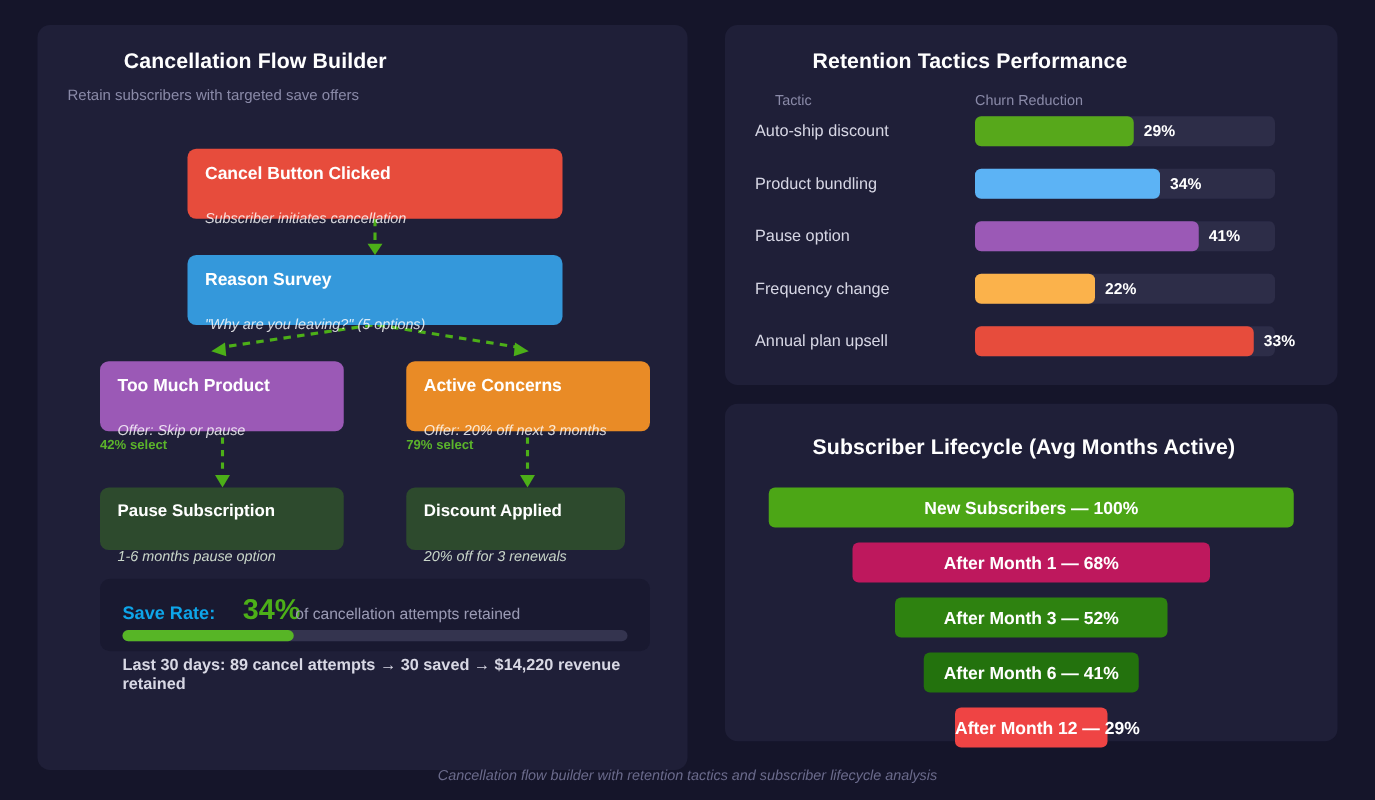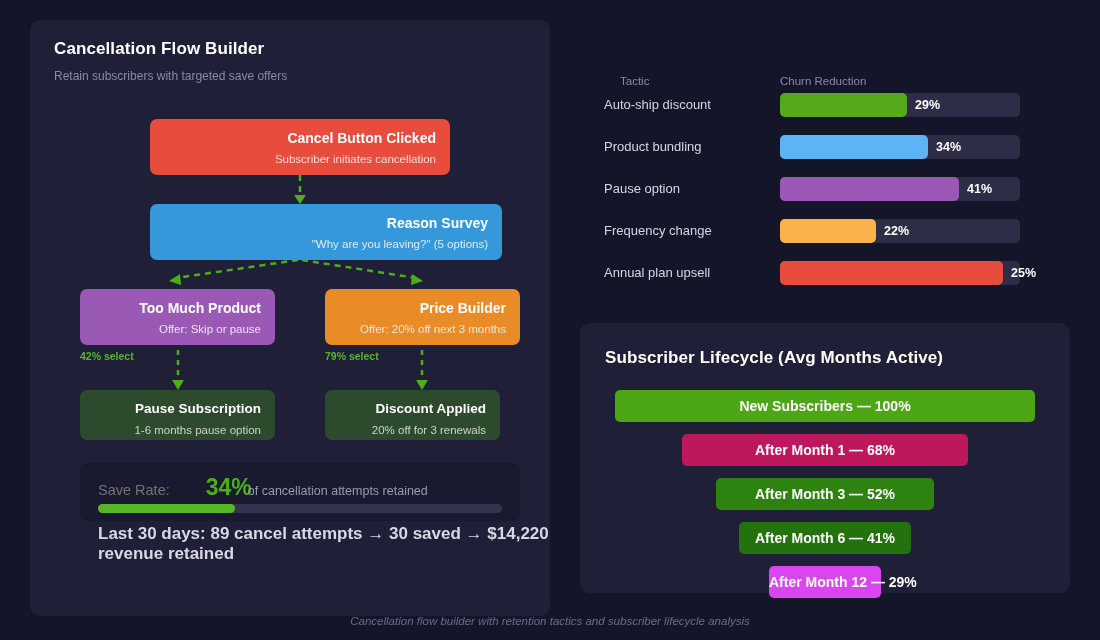--- a/index.html
+++ b/index.html
@@ -27,54 +27,55 @@
   }
   #flow-panel     { left: 30px;  top: 20px;  width: 520px; height: 596px; }
   #tactics-panel  { left: 580px; top: 20px;  width: 490px; height: 288px; }
   #lifecycle-panel{ left: 580px; top: 323px; width: 490px; height: 270px; }
 
   .panel-title {
     color: #ffffff;
     font-size: 17px;
     font-weight: bold;
     letter-spacing: .1px;
+    margin-left: 45px;
   }
   .panel-sub {
     color: #8a8aa8;
     font-size: 12px;
     margin-top: 6px;
   }
 
   #flow-panel .panel-title      { position: absolute; left: 24px; top: 19px; }
   #flow-panel .panel-sub        { position: absolute; left: 24px; top: 43px; }
   #tactics-panel .panel-title   { position: absolute; left: 25px; top: 19px; }
   #lifecycle-panel .panel-title { position: absolute; left: 25px; top: 25px; }
 
   
   .node {
     position: absolute;
     border-radius: 7px;
     padding: 10px 14px 0 14px;
-    text-align: right;
   }
   .node-title {
     font-size: 14px;
     font-weight: bold;
     color: #ffffff;
     line-height: 18px;
   }
   .node-desc {
     font-size: 11.5px;
     color: rgba(255,255,255,.82);
     line-height: 16px;
-    margin-top: 4px;
+    margin-top: 20px;
+    font-style: italic;
   }
 
   #node-cancel   { left: 120px; top: 99px;  width: 300px; height: 56px; background: #e74c3c; }
-  #node-survey   { left: 120px; top: 184px; width: 352px; height: 56px; background: #3498db; }
+  #node-survey   { left: 120px; top: 184px; width: 300px; height: 56px; background: #3498db; }
   #node-toomuch  { left: 50px;  top: 269px; width: 195px; height: 56px; background: #9b59b6; }
   #node-price    { left: 295px; top: 269px; width: 195px; height: 56px; background: #e98b26; }
   #node-pause    { left: 50px;  top: 370px; width: 195px; height: 50px; background: #2d4a2d; }
   #node-discount { left: 295px; top: 370px; width: 175px; height: 50px; background: #2d4a2d; }
 
   #node-pause .node-title, #node-discount .node-title { font-size: 13.5px; }
   #node-pause .node-desc,  #node-discount .node-desc  { color: #c9d6c9; }
 
   
   #flow-edges {
@@ -101,24 +102,24 @@
     background: #191930;
     border-radius: 8px;
   }
   #save-row {
     position: absolute;
     left: 18px; top: 11px;
     display: flex;
     align-items: baseline;
   }
   #save-label {
-    color: #737373;
+    color: #0ea5e9;
     font-size: 14.5px;
-    font-weight: normal;
-    margin-right: 36px;
+    font-weight: bold;
+    margin-right: 22px;
   }
   #save-value {
     color: #4caf18;
     font-size: 23px;
     font-weight: bold;
   }
   #save-note {
     color: #9a9ab4;
     font-size: 12.5px;
     margin-left: -4px;
@@ -132,21 +133,21 @@
   }
   #save-fill {
     height: 9px;
     background: #57b526;
     border-radius: 5px;
   }
   #save-summary {
     position: absolute;
     left: 68px; top: 504px;
     color: #d8d8e4;
-    font-size: 17px;
+    font-size: 13px;
     font-weight: bold;
   }
 
   
   .col-head {
     position: absolute;
     color: #8a8aa8;
     font-size: 11.5px;
   }
   #head-tactic { left: 620px; top: 75px; text-align: center; }
@@ -245,21 +246,21 @@
       <div class="node-title">Reason Survey</div>
       <div class="node-desc">"Why are you leaving?" (5 options)</div>
     </div>
 
     <div class="node" id="node-toomuch" style="background: rgb(155, 89, 182);">
       <div class="node-title">Too Much Product</div>
       <div class="node-desc">Offer: Skip or pause</div>
     </div>
 
     <div class="node" id="node-price" style="background: rgb(233, 139, 38);">
-      <div class="node-title">Price Builder</div>
+      <div class="node-title">Active Concerns</div>
       <div class="node-desc">Offer: 20% off next 3 months</div>
     </div>
 
     <div class="node" id="node-pause" style="background: rgb(45, 74, 45);">
       <div class="node-title">Pause Subscription</div>
       <div class="node-desc">1-6 months pause option</div>
     </div>
 
     <div class="node" id="node-discount" style="background: rgb(45, 74, 45);">
       <div class="node-title">Discount Applied</div>
@@ -276,20 +277,23 @@
         <span id="save-note">of cancellation attempts retained</span>
       </div>
       <div id="save-track">
         <div id="save-fill" style="width: 34%;"></div>
       </div>
     </div>
 
     <div id="save-summary">Last 30 days: 89 cancel attempts → 30 saved → $14,220 revenue retained</div>
   </div>
 
+  <div class="panel" id="tactics-panel">
+    <div class="panel-title">Retention Tactics Performance</div>
+  </div>
   <div class="col-head" id="head-tactic">Tactic</div>
   <div class="col-head" id="head-churn">Churn Reduction</div>
   <div id="tactics-rows">
       <div class="tactic-name" style="top: 93px;">Auto-ship discount</div>
       <div class="tactic-track" style="top: 93px;">
         <div class="tactic-fill" style="width: 127px; background: rgb(87, 168, 27);"></div>
       </div>
       <div class="tactic-pct" style="top: 93px; left: 915px;">29%</div>
       <div class="tactic-name" style="top: 135px;">Product bundling</div>
       <div class="tactic-track" style="top: 135px;">
@@ -303,28 +307,28 @@
       <div class="tactic-pct" style="top: 177px; left: 967px;">41%</div>
       <div class="tactic-name" style="top: 219px;">Frequency change</div>
       <div class="tactic-track" style="top: 219px;">
         <div class="tactic-fill" style="width: 96px; background: rgb(251, 178, 75);"></div>
       </div>
       <div class="tactic-pct" style="top: 219px; left: 884px;">22%</div>
       <div class="tactic-name" style="top: 261px;">Annual plan upsell</div>
       <div class="tactic-track" style="top: 261px;">
         <div class="tactic-fill" style="width: 223px; background: rgb(231, 76, 60);"></div>
       </div>
-      <div class="tactic-pct" style="top: 261px; left: 1011px;">25%</div>
+      <div class="tactic-pct" style="top: 261px; left: 1011px;">33%</div>
     </div>
 
   <div class="panel" id="lifecycle-panel">
     <div class="panel-title">Subscriber Lifecycle (Avg Months Active)</div>
   </div>
   <div id="funnel-rows">
       <div class="funnel-row" style="top: 390px;"><div class="funnel-bar" style="width: 420px; background: rgb(76, 166, 22);">New Subscribers — 100%</div></div>
       <div class="funnel-row" style="top: 434px;"><div class="funnel-bar" style="width: 286px; background: #be185d;">After Month 1 — 68%</div></div>
       <div class="funnel-row" style="top: 478px;"><div class="funnel-bar" style="width: 218px; background: rgb(46, 130, 16);">After Month 3 — 52%</div></div>
       <div class="funnel-row" style="top: 522px;"><div class="funnel-bar" style="width: 172px; background: rgb(35, 114, 13);">After Month 6 — 41%</div></div>
-      <div class="funnel-row" style="top: 566px;"><div class="funnel-bar" style="width: 112px; background: #d946ef;">After Month 12 — 29%</div></div>
+      <div class="funnel-row" style="top: 566px;"><div class="funnel-bar" style="width: 122px; background: #ef4444;">After Month 12 — 29%</div></div>
     </div>
 
   <div id="footer">Cancellation flow builder with retention tactics and subscriber lifecycle analysis</div>
 </div>
 
 </body></html>

